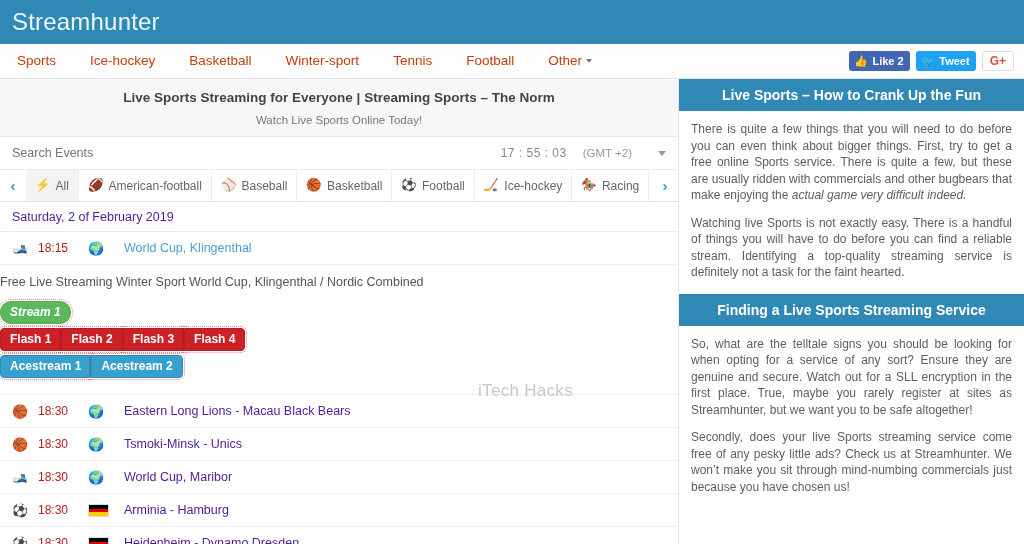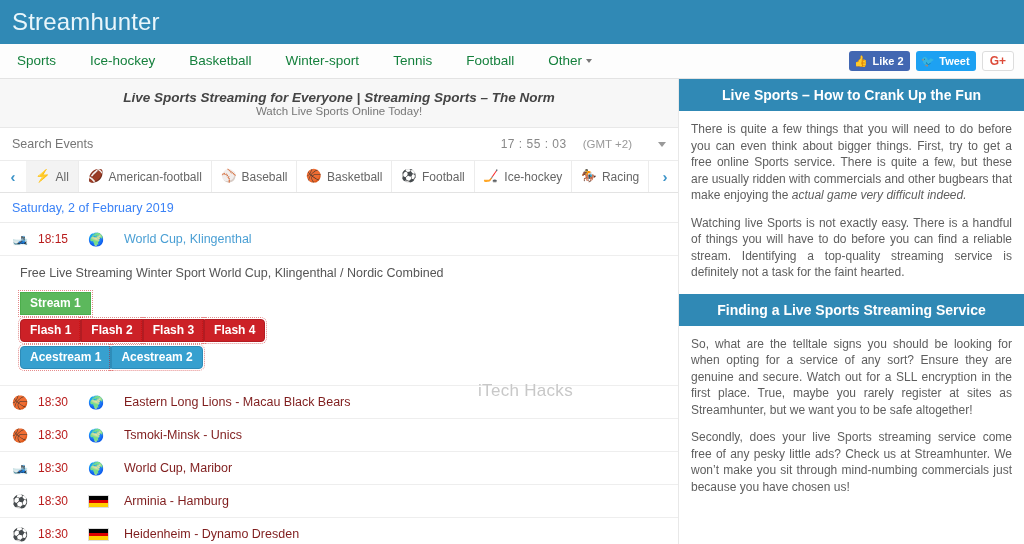--- a/index.html
+++ b/index.html
@@ -22,21 +22,21 @@
   }
 
   
   .navbar {
     height: 35px; flex: 0 0 35px; background: #fdfdfd;
     border-bottom: 1px solid #e3e3e3;
     display: flex; align-items: center; position: relative;
   }
   .navlinks { display: flex; align-items: center; }
   .navlink {
-    font-size: 13.5px; color: #15803d; padding: 0 17px; line-height: 34px;
+    font-size: 13.5px; color: #c2410c; padding: 0 17px; line-height: 34px;
     text-decoration: none; white-space: nowrap; cursor: pointer;
   }
   .caret { display:inline-block; width:0;height:0; margin-left:4px;
     border-left:3.5px solid transparent;border-right:3.5px solid transparent;
     border-top:4px solid #777; vertical-align: middle; }
   .social { position: absolute; right: 10px; top: 7px; display: flex; align-items: center; gap: 6px; }
   .btn-fb, .btn-tw, .btn-gp {
     height: 20px; display: inline-flex; align-items: center; gap: 4px;
     font-size: 11px; border-radius: 3px; padding: 0 6px; cursor: pointer;
     font-weight: bold; white-space: nowrap;
@@ -49,22 +49,22 @@
   
   .body { display: flex; flex: 1 1 auto; min-height: 0; }
   .main { width: 678px; flex: 0 0 678px; background: #fff; position: relative; }
   .aside { flex: 1 1 auto; background: #fff; border-left: 1px solid #e8e8e8; overflow: hidden; }
 
   
   .titleblock {
     background: #f7f7f7; border-bottom: 1px solid #e8e8e8;
     padding: 11px 10px 10px; text-align: center;
   }
-  .titleblock h1 { font-size: 13.5px; color: #444; font-weight: bold; font-style: italic; }
-  .titleblock h2 { font-size: 11.5px; color: #777; font-weight: normal; margin-top: 0; }
+  .titleblock h1 { font-size: 13.5px; color: #444; font-weight: bold; }
+  .titleblock h2 { font-size: 11.5px; color: #777; font-weight: normal; margin-top: 9px; }
 
   
   .searchrow {
     height: 33px; display: flex; align-items: center;
     border-bottom: 1px solid #ececec; background: #fff; padding: 0 12px;
   }
   .search-input {
     border: none; outline: none; font-size: 12.5px; color: #9b9b9b;
     background: transparent; flex: 1 1 auto; font-family: inherit;
   }
@@ -87,58 +87,58 @@
   .tab {
     display: flex; align-items: center; gap: 5px; padding: 0 9px;
     font-size: 12px; color: #666; border-right: 1px solid #ececec;
     white-space: nowrap; cursor: pointer;
   }
   .tab.active { background: #f3f3f3; }
   .tab .ico { font-size: 12.5px; line-height: 1; }
 
   
   .datehdr {
-    padding: 8px 12px 7px; font-size: 12.5px; color: #3b82f6;
+    padding: 8px 12px 7px; font-size: 12.5px; color: #4c1d95;
     border-bottom: 1px solid #ececec; background: #fff;
   }
 
   
   .event {
     display: flex; align-items: center; height: 33px;
     border-bottom: 1px solid #eeeeee; padding: 0 12px; font-size: 12.5px;
     cursor: pointer;
   }
   .ev-sport { width: 26px; flex:0 0 26px; font-size: 13px; }
   .ev-time { width: 50px; flex:0 0 50px; color: #b91c1c; font-size: 12px; }
   .ev-flag { width: 36px; flex:0 0 36px; display:flex; align-items:center; }
-  .ev-name { color: #7f1d1d; }
+  .ev-name { color: #4c1d95; }
   .event.open .ev-name { color: #4a9fd4; }
   .flag-de {
     width: 21px; height: 13px; display: inline-block; border: 1px solid #ddd;
     background: linear-gradient(to bottom, #000 0 33.3%, #dd0000 33.3% 66.6%, #ffce00 66.6% 100%);
   }
   .globe { font-size: 13px; }
 
   
-  .detail { padding: 10px 20px 12px; border-bottom: 1px solid #eee; }
+  .detail { padding: 10px 0 12px; border-bottom: 1px solid #eee; }
   .detail-title { font-size: 12.5px; color: #555; margin-bottom: 12px; }
   .btnrow { display: flex; margin-bottom: 4px; }
   .sbtn {
     font-size: 12px; font-weight: bold; color: #fff; padding: 3px 9px;
     border: 1px solid rgba(0,0,0,.12); cursor: pointer; line-height: 15px;
     outline: 1px dotted rgba(200,0,0,.45); outline-offset: 1px;
   }
   .sbtn.green { background: #5cb85c; border-color: #4cae4c; }
   .sbtn.red { background: #cc2127; border-color: #b21c22; }
   .sbtn.blue { background: #37a0cf; border-color: #2e8cb8; }
   .btnrow.red-row .sbtn:first-child { border-top-left-radius: 4px; border-bottom-left-radius: 4px; }
   .btnrow.red-row .sbtn:last-child { border-top-right-radius: 4px; border-bottom-right-radius: 4px; text-align: right; }
   .btnrow.blue-row .sbtn:first-child { border-top-left-radius: 4px; border-bottom-left-radius: 4px; }
   .btnrow.blue-row .sbtn:last-child { border-top-right-radius: 4px; border-bottom-right-radius: 4px; }
-  .sbtn.green { border-radius: 0; }
+  .sbtn.green { border-radius: 11px; font-style: italic; }
 
   .watermark {
     position: absolute; left: 478px; top: 302px;
     font-size: 17px; color: #c8c8c8; letter-spacing: .3px; pointer-events: none;
   }
 
   
   .swidget { margin: 0; }
   .shead {
     background: #3089b5; color: #fff; text-align: center;

